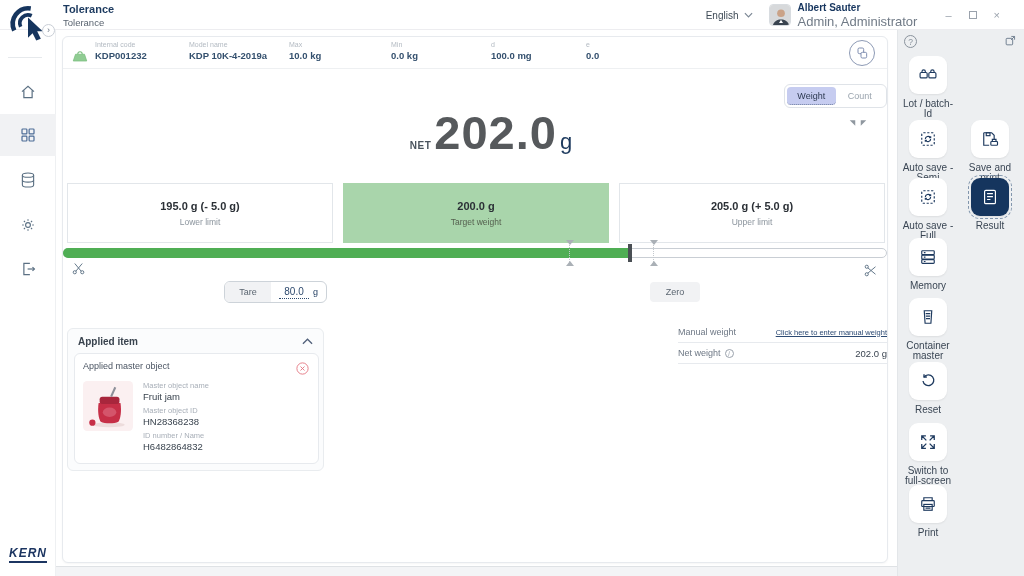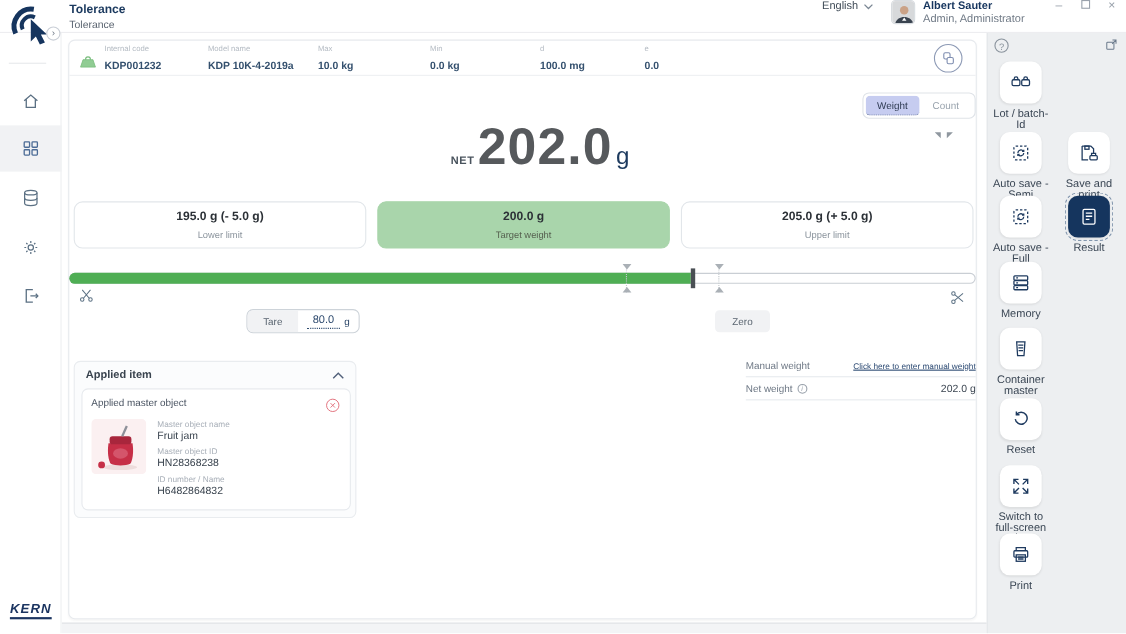--- a/index.html
+++ b/index.html
@@ -6,59 +6,59 @@
   body { font-family:"Liberation Sans", sans-serif; background:#fff; }
   .app { position:relative; width:1024px; height:576px; background:#fff; overflow:hidden; }
 
   
   .header { position:absolute; left:0; top:0; width:1024px; height:30px; background:#fff; border-bottom:1px solid #ededf0; z-index:4; }
   .logo-box { position:absolute; left:6px; top:1px; width:46px; height:46px; z-index:6; }
   .collapse-btn { position:absolute; left:42px; top:24px; width:13px; height:13px; border:1px solid #c9ced6; border-radius:50%; background:#fff; color:#6b7684; font-size:9px; line-height:11px; text-align:center; z-index:7; cursor:pointer; }
   .title-block { position:absolute; left:63px; top:3px; }
   .title { font-size:11px; font-weight:bold; color:#1c3a5f; }
   .subtitle { font-size:9.5px; color:#5a6470; margin-top:2px; }
-  .header-right { position:absolute; right:10px; top:0; height:30px; display:flex; align-items:flex-start;margin-left:24px; }
+  .header-right { position:absolute; right:24px; top:0; height:30px; display:flex; align-items:center;margin-left:24px; }
   .lang { font-size:10px; color:#3e4a56; display:flex; align-items:center; gap:5px; cursor:pointer; }
   .avatar { width:22px; height:22px; border-radius:4px; overflow:hidden; margin-left:16px; border:1px solid #d8dce0; }
   .user-block { margin-left:7px; }
   .user-name { font-size:10px; font-weight:bold; color:#16355e; }
-  .user-role { font-size:10px; color:#707a86; margin-top:1px; }
+  .user-role { font-size:13px; color:#707a86; margin-top:1px; }
   .win-btns { display:flex; align-items:center; gap:17px; margin-left:28px; color:#9aa2ac; }
   .win-btn { font-size:11px; cursor:pointer; line-height:1; }
   .max-box { width:8px; height:8px; border:1px solid #9aa2ac; display:inline-block; }
 
   
   .sidebar { position:absolute; left:0; top:30px; width:56px; height:546px; background:#fff; border-right:1px solid #eef0f2; z-index:3; }
   .sidebar-rule { position:absolute; left:8px; top:27px; width:34px; height:1px; background:#e6e9ec; }
   .nav-item { position:absolute; left:0; width:56px; height:42px; display:flex; align-items:center; justify-content:center; cursor:pointer; }
   .nav-item.selected { background:#f1f2f4; }
   .kern-logo { position:absolute; left:9px; top:516px; font-size:12px; font-weight:900; font-style:italic; color:#1c3561; letter-spacing:1px; border-bottom:2px solid #1c3561; padding-bottom:1px; }
 
   
   .card { position:absolute; left:62px; top:36px; width:826px; height:527px; background:#fff; border:1px solid #e7eaee; border-radius:6px; box-shadow:0 1px 2px rgba(0,0,0,.04); z-index:2; }
   .device-bar { position:absolute; left:0; top:0; width:100%; height:32px; border-bottom:1px solid #eef0f2; }
   .dev-field { position:absolute; top:4px; }
   .f-lbl { font-size:7px; color:#b3bac2; }
-  .f-val { font-size:9.5px; font-weight:600; color:#34506e; margin-top:7px; }
+  .f-val { font-size:9.5px; font-weight:600; color:#34506e; margin-top:2px; }
   .scale-glyph { position:absolute; left:8px; top:13px; }
   .device-switch { position:absolute; right:12px; top:3px; width:26px; height:26px; border:1px solid #8d9ab5; border-radius:50%; display:flex; align-items:center; justify-content:center; cursor:pointer; background:#fff; }
 
   .mode-toggle { position:absolute; left:721px; top:47px; width:103px; height:24px; border:1px solid #dfe3e8; border-radius:6px; background:#fff; display:flex; padding:2px; gap:0; }
   .mode-seg { flex:1; font-size:9px; display:flex; align-items:center; justify-content:center; border-radius:4px; cursor:pointer; }
   .mode-seg.on { background:#c6ccf0; color:#2e3a52; border-bottom:1px dotted #6b7a9c; }
   .mode-seg.off { color:#9aa4ae; }
 
   .net-row { position:absolute; left:16px; top:72px; width:100%; display:flex; justify-content:center; align-items:baseline; }
   .net-prefix { font-size:10px; font-weight:600; color:#4a545e; letter-spacing:.5px; margin-right:3px; }
   .net-value { font-size:47px; font-weight:bold; color:#56595c; letter-spacing:1px; line-height:1; }
   .net-unit { font-size:22px; color:#1d3a5e; margin-left:3px; }
   .stable-icon { position:absolute; right:18px; top:80px; }
 
   .limits-row { position:absolute; left:4px; top:146px; width:818px; display:flex; gap:10px; }
-  .limit-box { flex:1; height:43px; border:1px solid #e2e6ea; border-radius:8px; background:#fff; display:flex; flex-direction:column; align-items:center; justify-content:center; gap:5px; cursor:pointer; }
+  .limit-box { flex:1; height:60px; border:1px solid #e2e6ea; border-radius:0; background:#fff; display:flex; flex-direction:column; align-items:center; justify-content:center; gap:5px; cursor:pointer; }
   .limit-box.target { background:#a9d5ab; border-color:#a9d5ab; }
   .limit-val { font-size:11px; font-weight:bold; color:#2b3036; }
   .limit-lbl { font-size:8.5px; color:#8b949d; }
   .limit-box.target .limit-lbl { color:#55604f; }
 
   .bar-wrap { position:absolute; left:0px; top:211px; width:824px; height:10px; }
   .bar-track { position:absolute; left:0; top:0; width:100%; height:10px; background:#fff; border:1px solid #c9ced4; border-radius:6px; }
   .bar-fill { position:absolute; left:0; top:0; height:10px; background:#4fae54; border-radius:6px 0 0 6px; }
   .bar-tick { position:absolute; top:-4px; width:4px; height:18px; background:#4a4f54; }
   .marker { position:absolute; top:-8px; width:0; height:26px; border-left:1px dotted #c3c8cd; }

